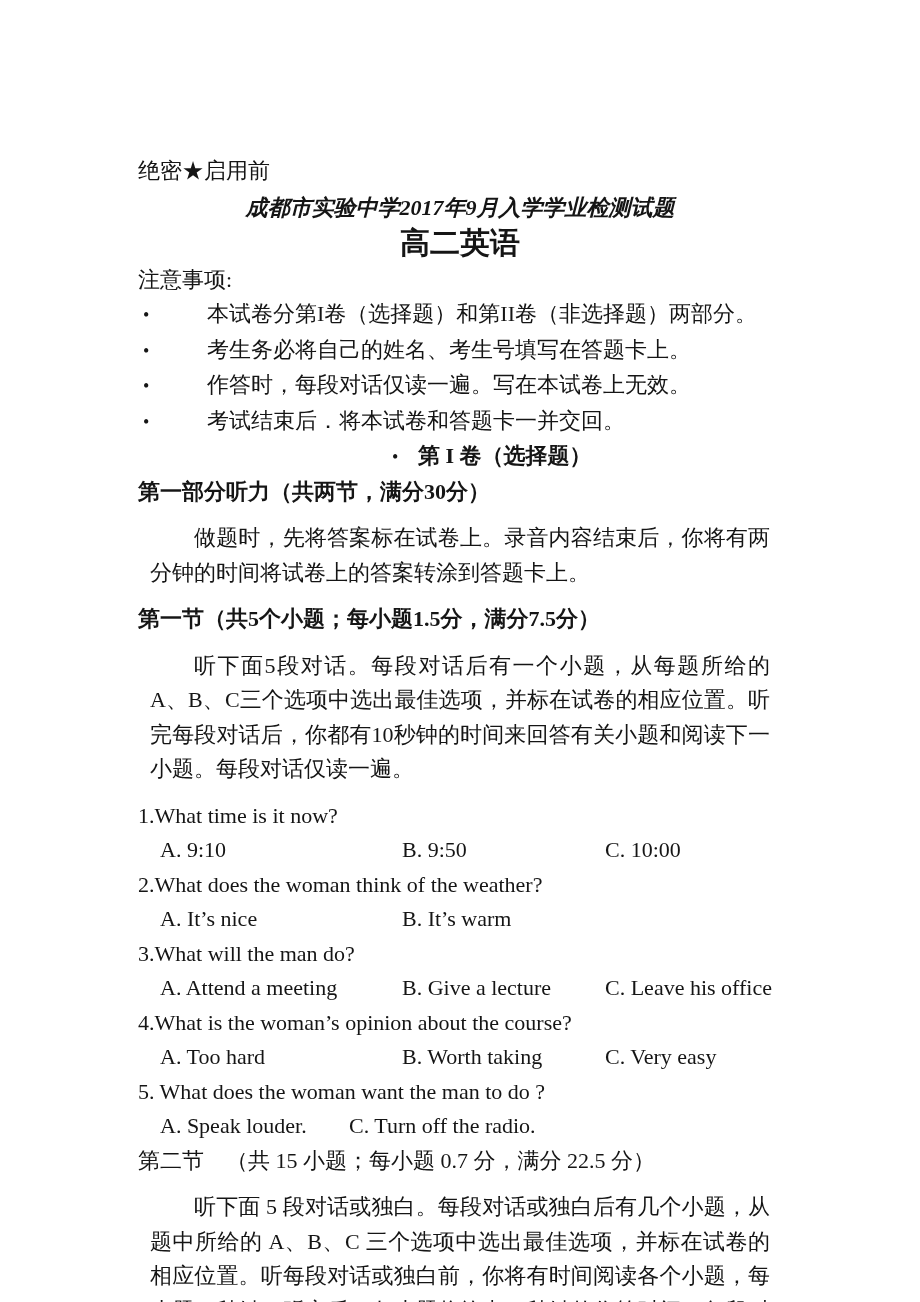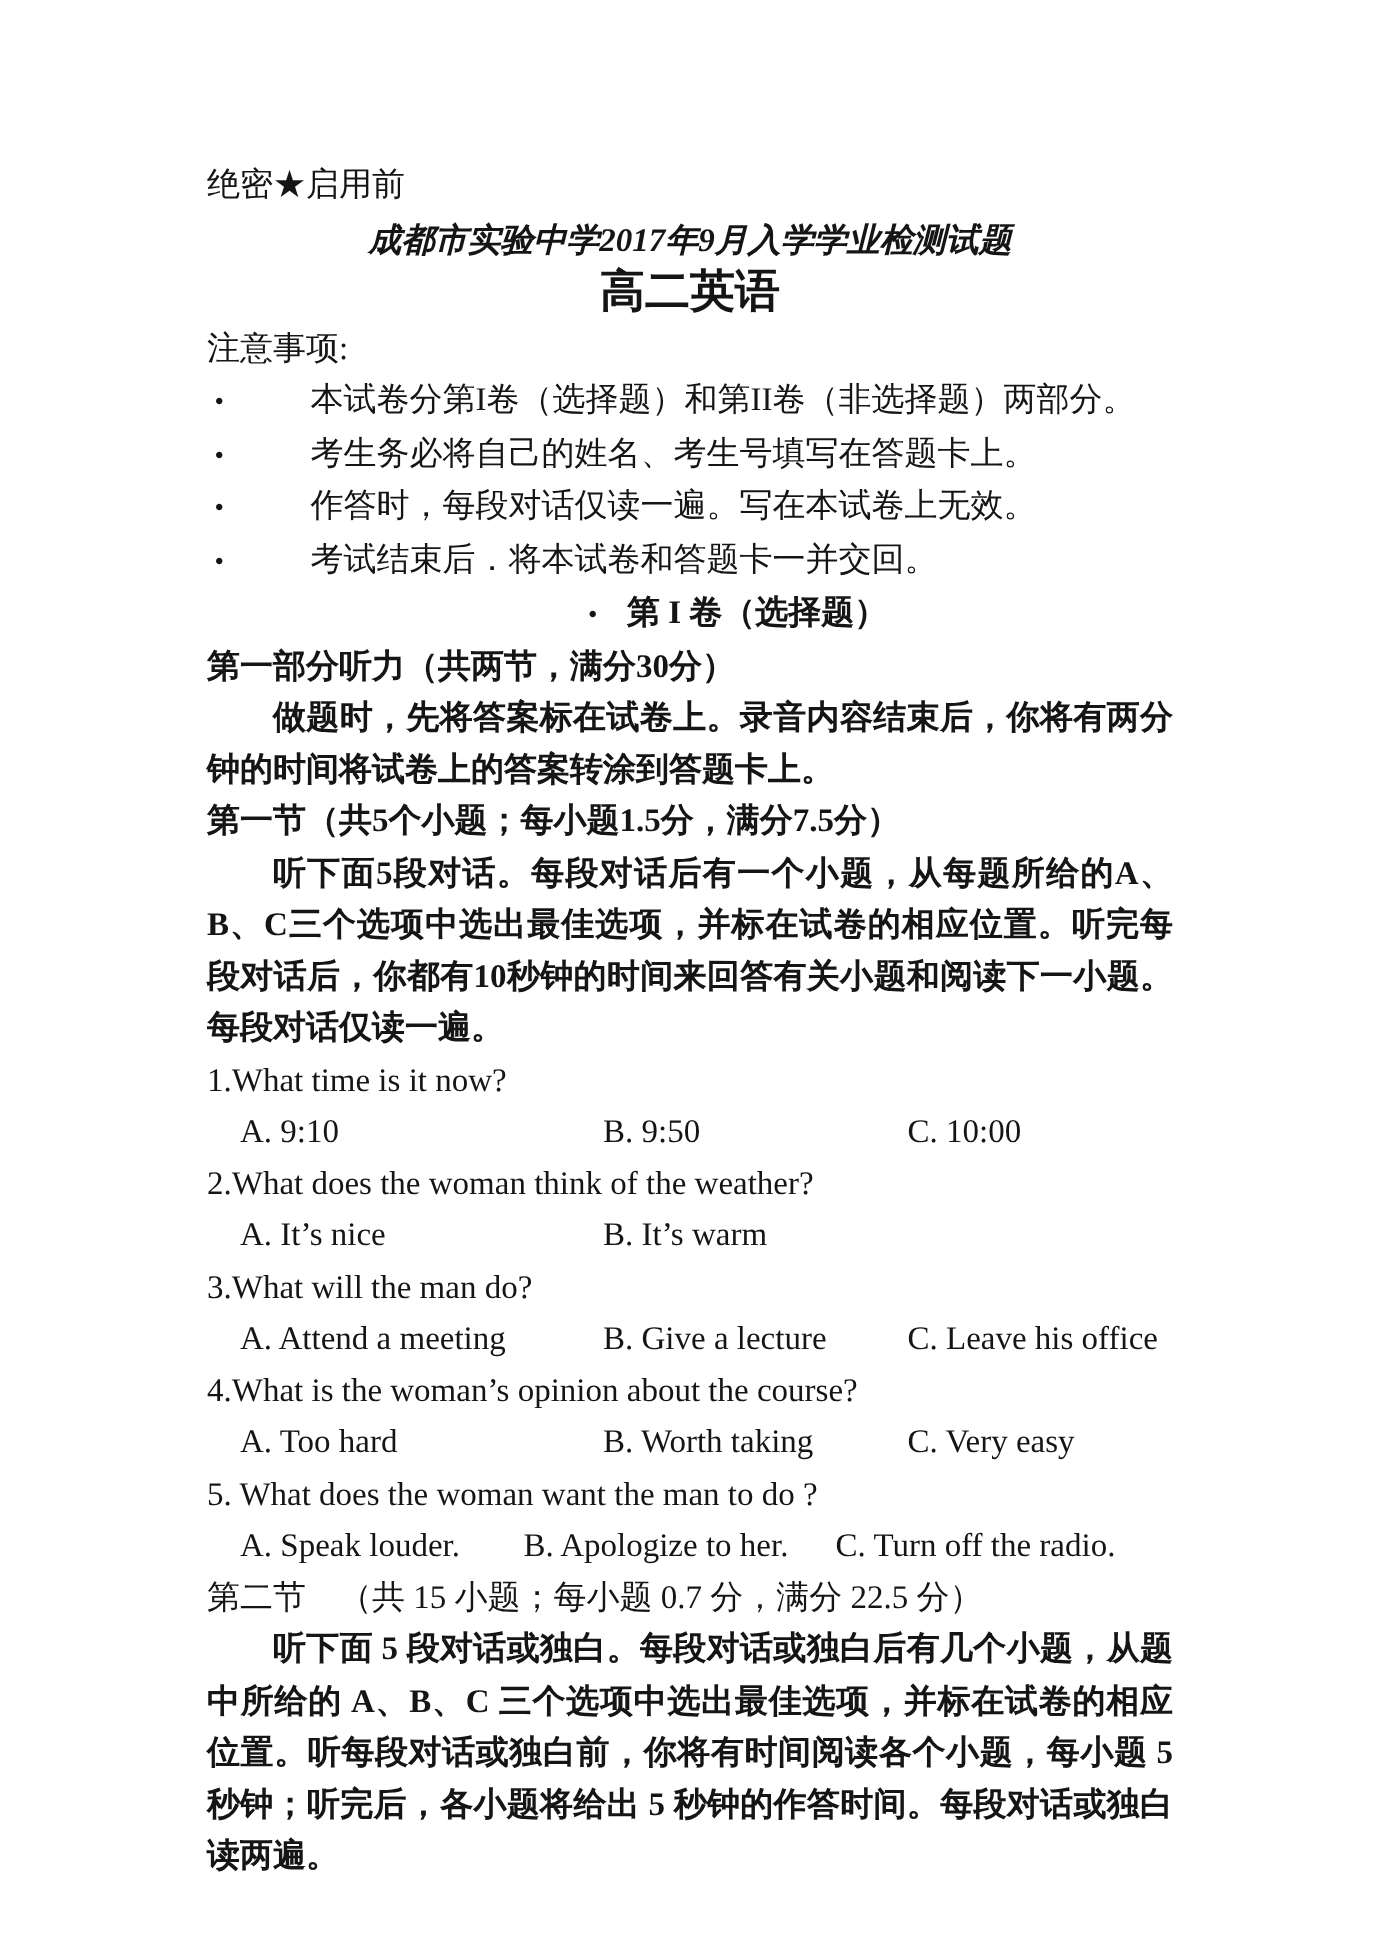--- a/index.html
+++ b/index.html
@@ -18,20 +18,21 @@
   }
   .page {
     box-sizing: border-box;
     width: 920px;
     height: 1302px;
     padding: 106px 138px 0 138px;
     background: #ffffff;
   }
   .secret {
     text-align: left;
+    margin-top: 48px;
   }
   .title {
     font-size: 22px;
     font-weight: 700;
     text-align: center;
     margin: 2px 0 0 0;
     font-style: italic;
   }
   .subtitle {
     font-size: 30px;
@@ -68,24 +69,23 @@
   .volume-line .volume-text {
     font-weight: 700;
   }
   .part-heading {
     font-weight: 700;
   }
   .bold {
     font-weight: 700;
   }
   p.para {
-    margin: 0;
+    margin: 12px;
     text-indent: 2em;
     text-align: justify;
-    font-weight: bold;
   }
   .q-text {
     
   }
   .options {
     display: grid;
     grid-template-columns: 242px 203px 1fr;
     padding-left: 22px;
     box-sizing: border-box;
   }
@@ -173,21 +173,20 @@
       <span class="opt">A. Too hard</span>
       <span class="opt">B. Worth taking</span>
       <span class="opt">C. Very easy</span>
     </div>
   </div>
 
   <div class="question">
     <div class="q-text">5. What does the woman want the man to do ?</div>
     <div class="options narrow">
       <span class="opt">A. Speak louder.</span>
-      <span class="opt">B. Apologize to her.</span>
       <span class="opt">C. Turn off the radio.</span>
     </div>
   </div>
 
   <div>第二节　（共 15 小题；每小题 0.7 分，满分 22.5 分）</div>
 
   <p class="para">听下面 5 段对话或独白。每段对话或独白后有几个小题，从题中所给的 A、B、C 三个选项中选出最佳选项，并标在试卷的相应位置。听每段对话或独白前，你将有时间阅读各个小题，每小题 5 秒钟；听完后，各小题将给出 5 秒钟的作答时间。每段对话或独白读两遍。</p>
 
 </div>
 

